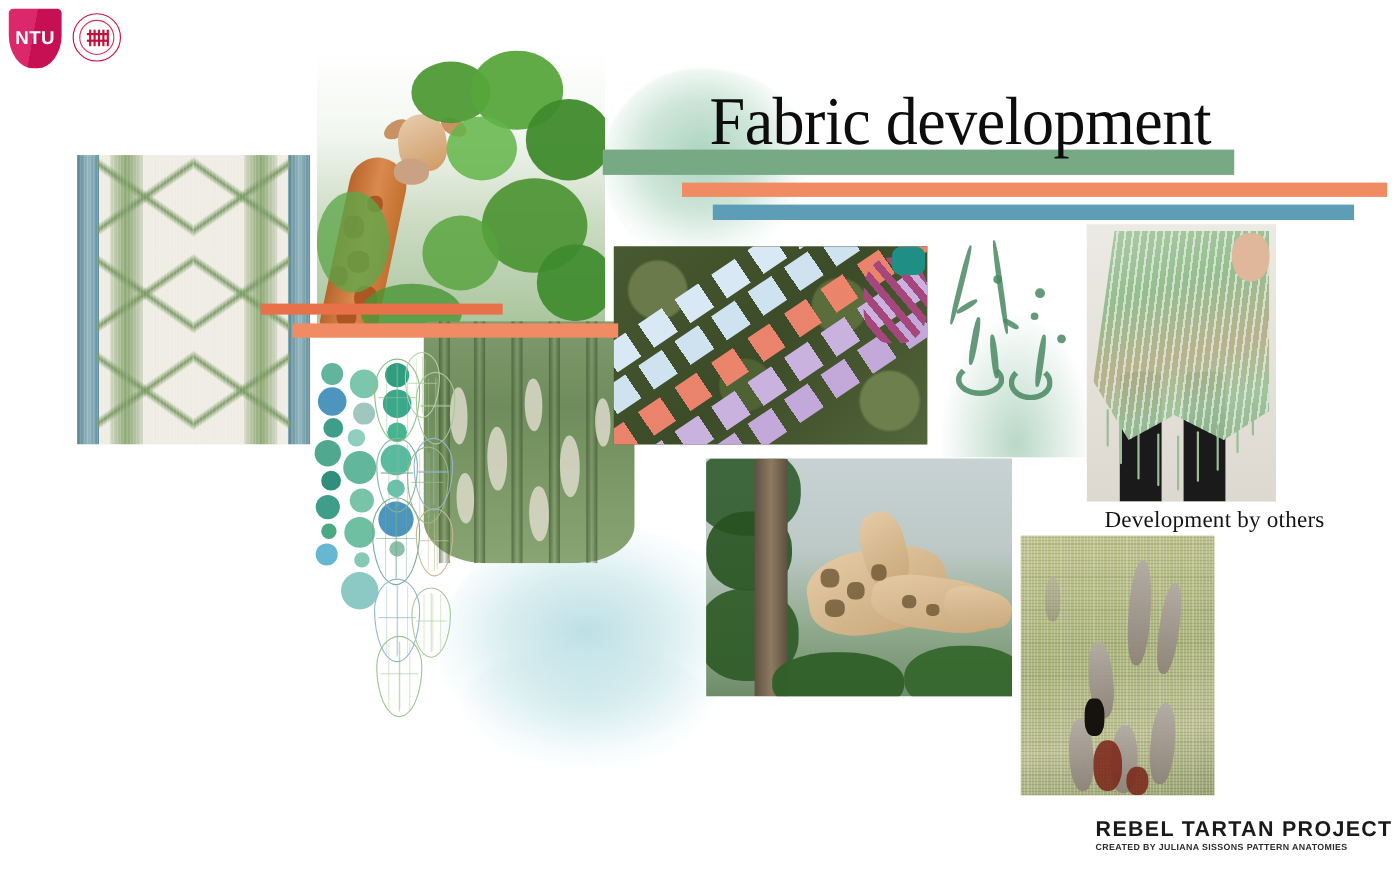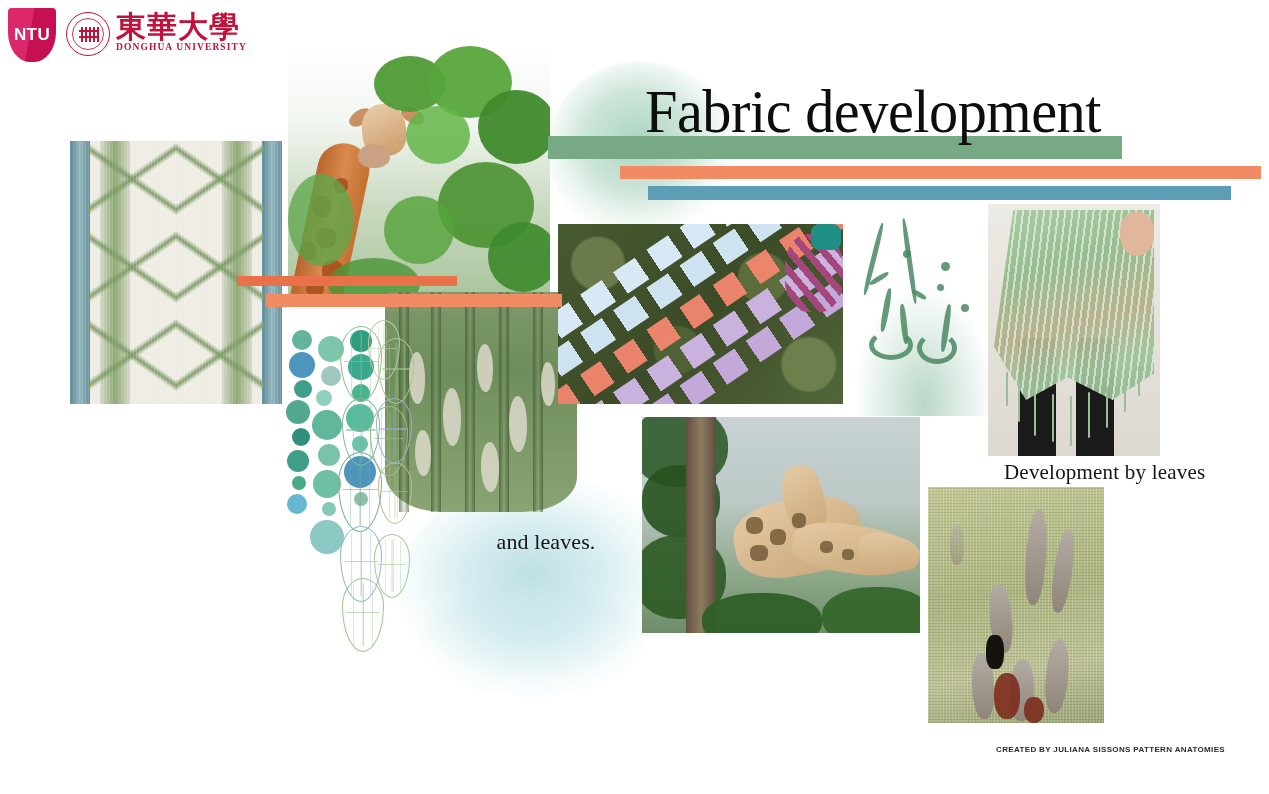--- a/index.html
+++ b/index.html
@@ -195,24 +195,20 @@
   <div class="dh-seal">
     <div class="dh-seal-bars">
       <i style="left:2px"></i>
         <i style="left:6px"></i>
         <i style="left:10px"></i>
         <i style="left:14px"></i>
         <i style="left:18px"></i>
       <b style="top:5px"></b>
         <b style="top:11px"></b>
     </div>
-  </div>
-  <div class="dh-name">
-    <div class="dh-cn">東華大學</div>
-    <div class="dh-en">DONGHUA UNIVERSITY</div>
   </div>
 
   <div class="photo" id="photo-green-lattice">
     <div class="lat-sel l"></div>
     <div class="lat-sel r"></div>
     <div class="lat-v" style="left:30px"></div>
     <div class="lat-v" style="right:30px"></div>
     <div class="lat-cell" style="top:-6px"></div>
     <div class="lat-cell" style="top:82px"></div>
     <div class="lat-cell" style="top:170px"></div>
@@ -422,22 +418,22 @@
         <i style="left:56%"></i>
     </div>
     <div class="pod" style="left:376px;top:398px;width:34px;height:64px;color:#93b4cf">
       <i style="left:28%"></i>
         <i style="left:54%"></i>
     </div>
   </div>
 
   <div class="title">Fabric development</div>
 
-  <div class="cap" id="caption-others">Development by leaves</div>
+  <div class="cap" id="caption-others">Development by others</div>
   <div class="cap" id="caption-simulate">
-    <span class="en">and leaves.</span>
   </div>
 
   <div id="footer">
+    <div class="ft-main">REBEL TARTAN PROJECT</div>
     <div class="ft-sub">CREATED BY JULIANA SISSONS PATTERN ANATOMIES</div>
   </div>
 
 </div>
 
 </body></html>

